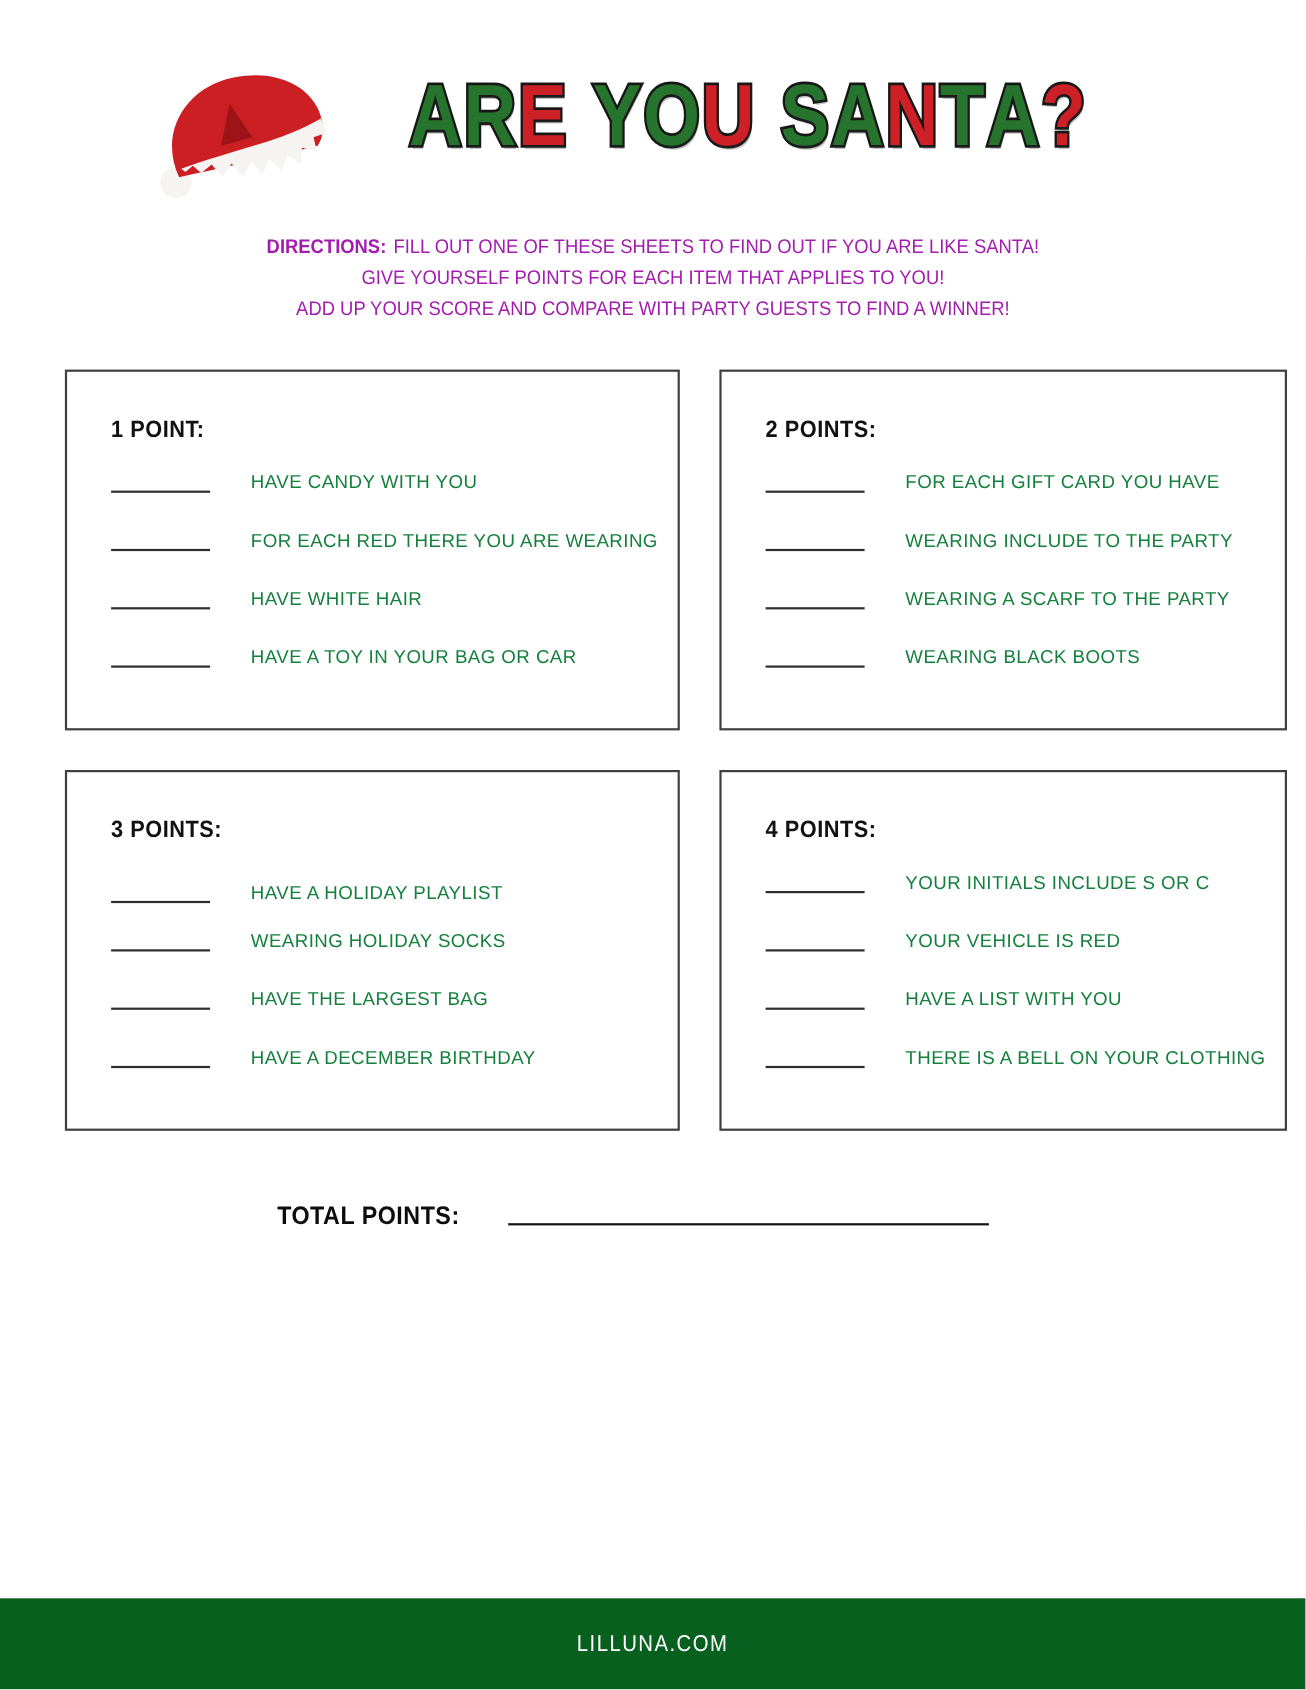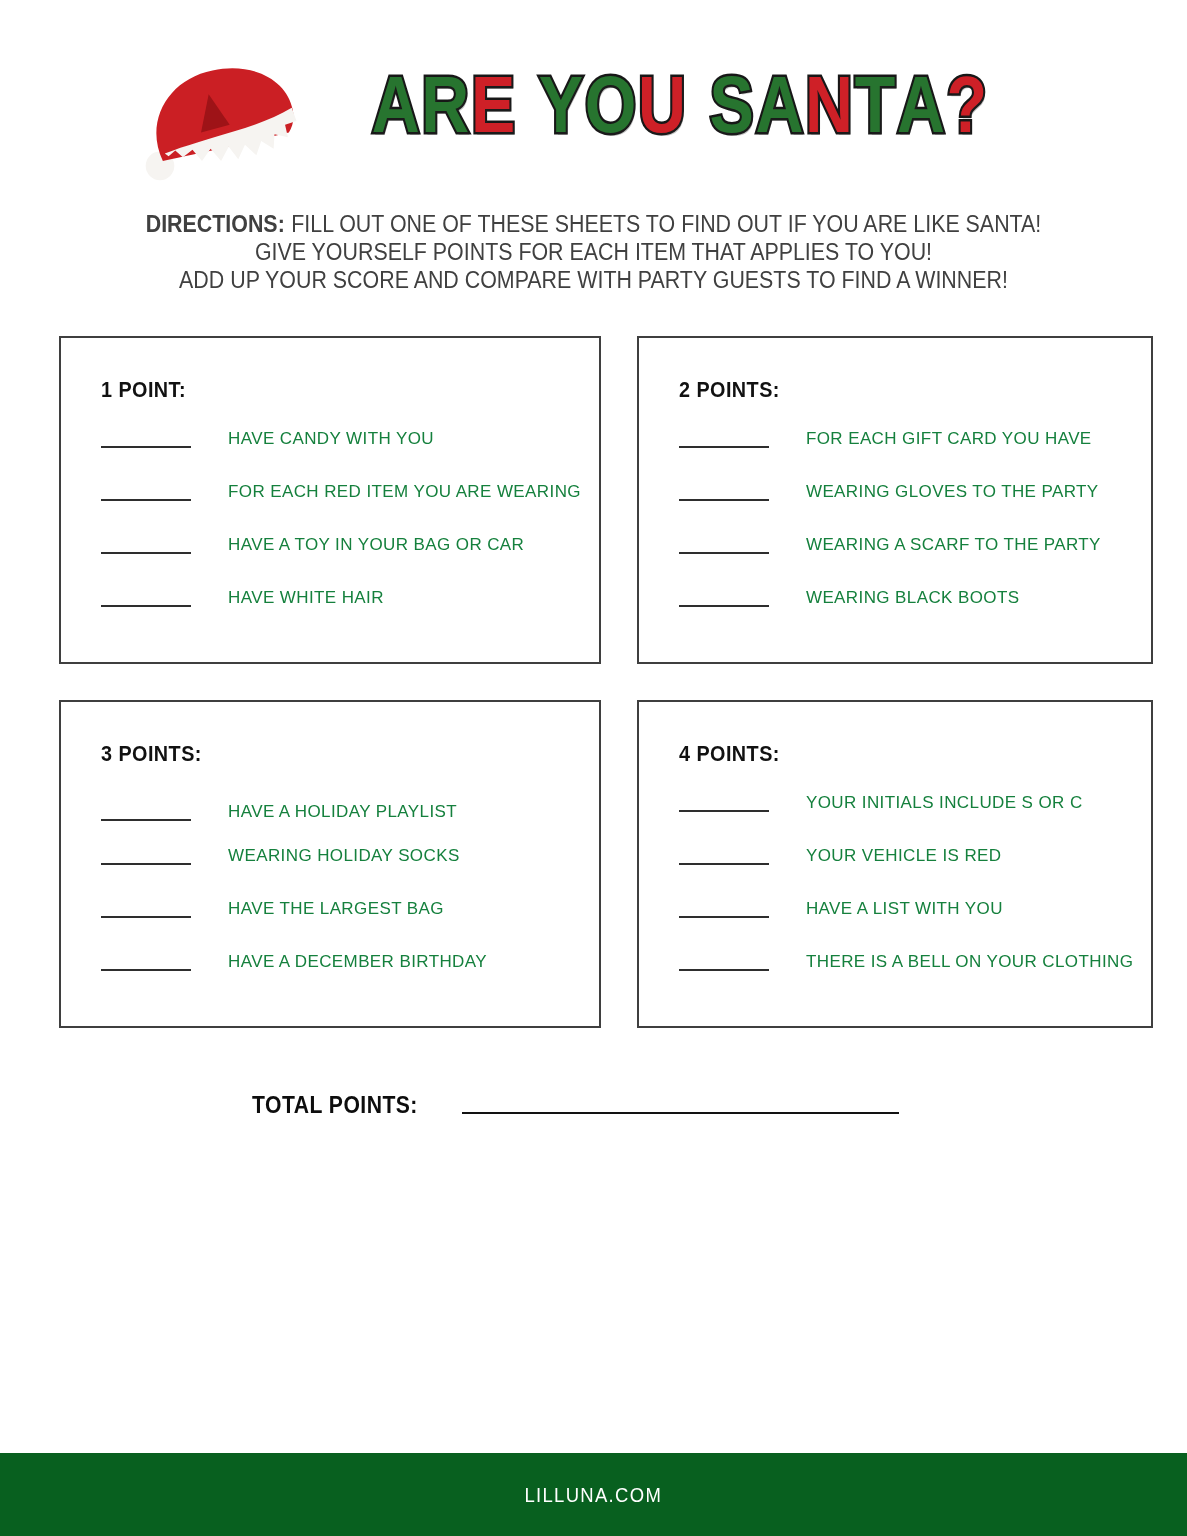--- a/index.html
+++ b/index.html
@@ -36,23 +36,23 @@
     font-weight: 700;
     -webkit-text-stroke: 5px #171717;
     paint-order: stroke fill;
     text-shadow: 2px 3px 0 rgba(40,40,40,0.28);
   }
 
   
   .directions {
     margin-top: 12px;
     text-align: center;
-    font-size: 23px;
+    font-size: 18px;
     line-height: 28px;
-    color: #404040;
+    color: #a21caf;
   }
   .dir-line { display: block; transform: scaleX(0.93); transform-origin: center; white-space: nowrap; }
   .dir-label { font-weight: 700; margin-right: 7px; }
 
   
   .boxes {
     display: grid;
     grid-template-columns: 1fr 1fr;
     column-gap: 23px;
     row-gap: 17px;
@@ -180,41 +180,41 @@
   <div class="boxes">
 
     <div class="box">
       <div class="box-heading">1 POINT:</div>
       <div class="row first">
           <span class="blank"></span>
           <span class="item">HAVE CANDY WITH YOU</span>
         </div>
       <div class="row">
           <span class="blank"></span>
-          <span class="item">FOR EACH RED ITEM YOU ARE WEARING</span>
+          <span class="item">FOR EACH RED THERE YOU ARE WEARING</span>
+        </div>
+      <div class="row">
+          <span class="blank"></span>
+          <span class="item">HAVE WHITE HAIR</span>
         </div>
       <div class="row">
           <span class="blank"></span>
           <span class="item">HAVE A TOY IN YOUR BAG OR CAR</span>
         </div>
-      <div class="row">
-          <span class="blank"></span>
-          <span class="item">HAVE WHITE HAIR</span>
-        </div>
     </div>
 
     <div class="box">
       <div class="box-heading">2 POINTS:</div>
       <div class="row first">
           <span class="blank"></span>
           <span class="item">FOR EACH GIFT CARD YOU HAVE</span>
         </div>
       <div class="row">
           <span class="blank"></span>
-          <span class="item">WEARING GLOVES TO THE PARTY</span>
+          <span class="item">WEARING INCLUDE TO THE PARTY</span>
         </div>
       <div class="row">
           <span class="blank"></span>
           <span class="item">WEARING A SCARF TO THE PARTY</span>
         </div>
       <div class="row">
           <span class="blank"></span>
           <span class="item">WEARING BLACK BOOTS</span>
         </div>
     </div>

